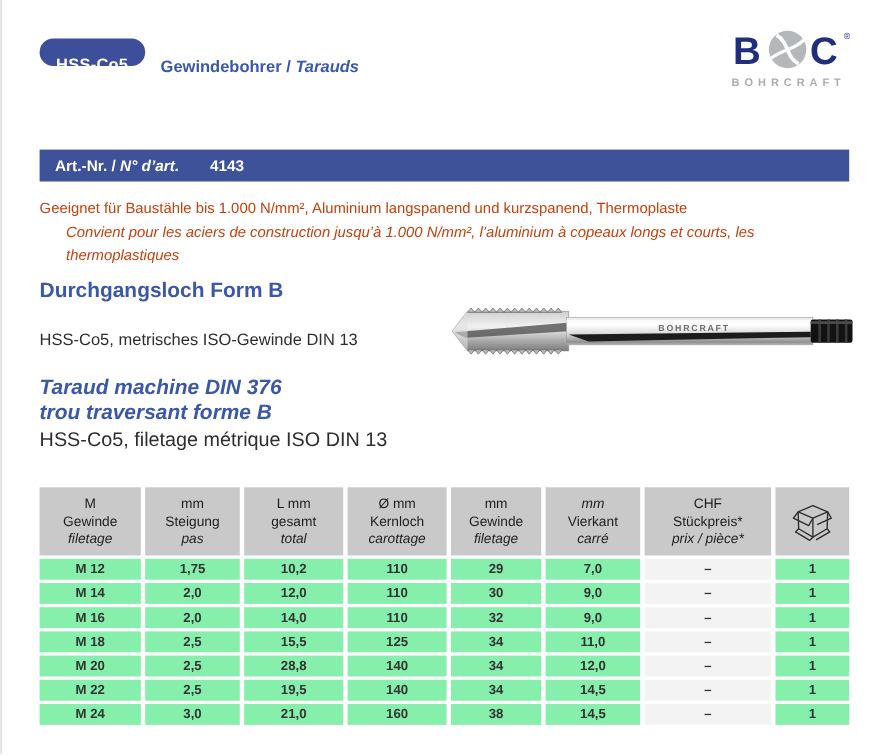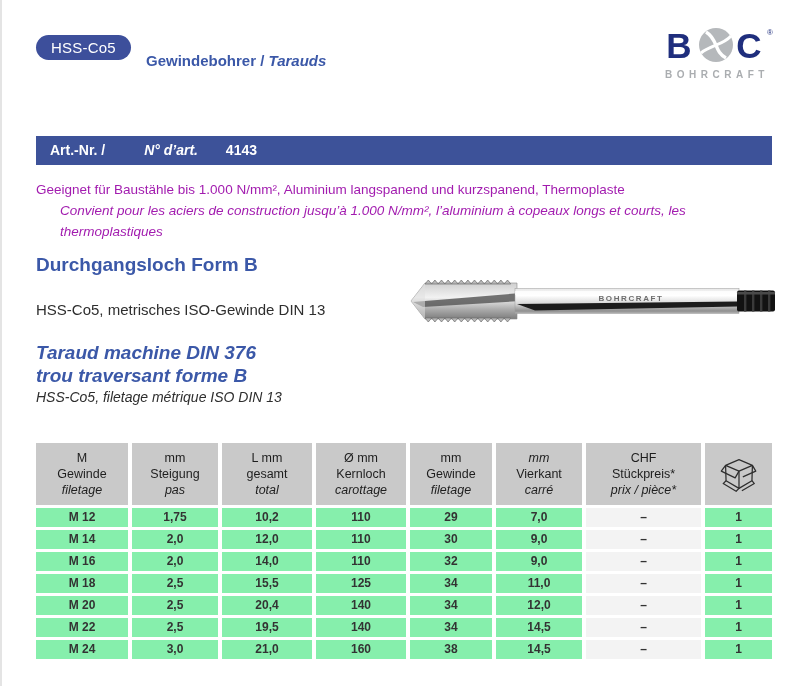--- a/index.html
+++ b/index.html
@@ -2,46 +2,46 @@
 <html><head>
 <meta charset="utf-8">
 <style>
   * { margin:0; padding:0; box-sizing:border-box; }
   body { background:#ffffff; font-family:"Liberation Sans", sans-serif; }
   .page { position:relative; width:809px; height:686px; background:#ffffff; overflow:hidden; }
   .left-edge { position:absolute; left:0; top:0; width:2px; height:686px; background:#e4e4e4; }
 
   
   .badge { position:absolute; left:36px; top:35px; height:25px; line-height:25px;
-           padding:0 15px; border-radius:13px; background:#3d4f9b; color:#ffffff;
-           font-size:15px; font-weight:normal; letter-spacing:0.2px; }
+           padding:12px 15px; border-radius:13px; background:#3d4f9b; color:#ffffff;
+           font-size:15px; font-weight:bold; letter-spacing:0.2px; }
   .category { position:absolute; left:146px; top:52px; font-size:15px; font-weight:bold;
               color:#3b58a8; }
   .category .fr { font-style:italic; }
   .logo { position:absolute; left:661px; top:25px; width:112px; height:58px; }
 
   
   .art-bar { position:absolute; left:36px; top:136px; width:736px; height:29px;
              background:#3d5299; color:#ffffff; font-size:14px; font-weight:bold;
              line-height:29px; padding-left:14px; }
-  .art-bar .fr { font-style:italic;margin-left:35px; }
+  .art-bar .fr { font-style:italic; }
   .art-bar .num { margin-left:24px; }
 
   
   .desc { position:absolute; left:36px; top:179px; width:736px; font-size:13.5px;
-          color:#a21caf; line-height:21px; }
+          color:#c2410c; line-height:21px; }
   .desc .fr { font-style:italic;margin-left:24px; }
 
   
   .title-de { position:absolute; left:36px; top:253px; font-size:19px; font-weight:bold;
               color:#3b58a8; line-height:23px; }
   .subtitle-de { position:absolute; left:36px; top:301px; font-size:15px; color:#2e2e2e; }
   .title-fr { position:absolute; left:36px; top:341px; font-size:19px; font-weight:bold;
               font-style:italic; color:#3b58a8; line-height:23px; }
-  .subtitle-fr { position:absolute; left:36px; top:389px; font-size:14px; font-style:italic;
+  .subtitle-fr { position:absolute; left:36px; top:389px; font-size:18px; 
                  color:#2e2e2e; }
 
   .tap-img { position:absolute; left:403px; top:268px; width:402px; height:66px; }
 
   
   .spec-table { position:absolute; left:36px; top:443px; width:736px;
                 display:grid;
                 grid-template-columns:92px 86px 90px 90px 82px 86px 115px 67px;
                 grid-template-rows:62px repeat(7, 19px);
                 column-gap:4px; row-gap:3px; }
@@ -209,21 +209,21 @@
       <div class="cell">M 18</div>
       <div class="cell">2,5</div>
       <div class="cell">15,5</div>
       <div class="cell">125</div>
       <div class="cell">34</div>
       <div class="cell">11,0</div>
       <div class="cell chf">–</div>
       <div class="cell">1</div>
       <div class="cell">M 20</div>
       <div class="cell">2,5</div>
-      <div class="cell">20,4</div>
+      <div class="cell">28,8</div>
       <div class="cell">140</div>
       <div class="cell">34</div>
       <div class="cell">12,0</div>
       <div class="cell chf">–</div>
       <div class="cell">1</div>
       <div class="cell">M 22</div>
       <div class="cell">2,5</div>
       <div class="cell">19,5</div>
       <div class="cell">140</div>
       <div class="cell">34</div>

